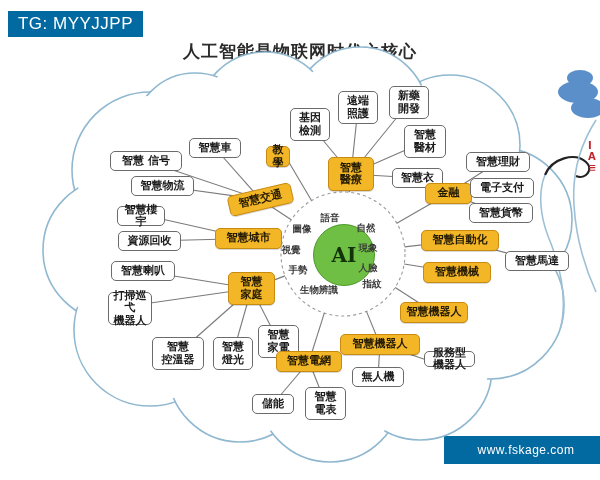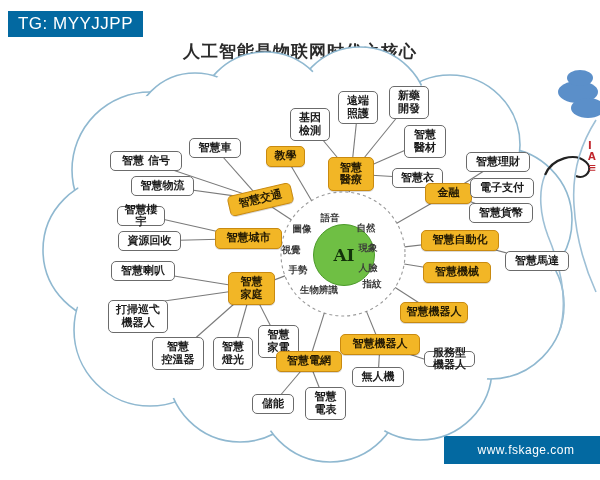--- a/index.html
+++ b/index.html
@@ -45,21 +45,21 @@
     background:#F2B626;border-color:#C98A10;color:#231a04;
     box-shadow:0 1px 0 rgba(0,0,0,.15);
   }
   .node.rot{transform:rotate(-13deg);}
 
   
   #ai-core{
     position:absolute;z-index:6;border-radius:50%;
     background:#6FBF44;border:1.5px solid #4c9a2a;
     display:flex;align-items:center;justify-content:center;
-    color:#12320a;font-size:17px;font-weight:bold;
+    color:#12320a;font-size:20px;font-weight:bold;
     font-family:"DejaVu Serif",serif;
   }
   .core-term{
     position:absolute;z-index:6;color:#3a3a3a;font-size:9.5px;font-weight:bold;
     white-space:nowrap;font-family:"DejaVu Sans",sans-serif;text-align:center;
   }
   #red-side-text{
     position:absolute;z-index:6;color:#c0272d;font-size:10px;font-weight:bold;
     line-height:11px;white-space:pre-line;font-family:"DejaVu Sans",sans-serif;
     overflow:hidden;
@@ -156,31 +156,31 @@
 
   <div id="nodes-root">
       <div class="node" style="left: 189px; top: 138px; width: 52px; height: 20px;">智慧車</div>
       <div class="node" style="left: 110px; top: 151px; width: 72px; height: 20px;">智慧 信号</div>
       <div class="node" style="left: 131px; top: 176px; width: 63px; height: 20px;">智慧物流</div>
       <div class="node accent rot" style="left: 228px; top: 189px; width: 65px; height: 21px;">智慧交通</div>
       <div class="node" style="left: 117px; top: 206px; width: 48px; height: 20px;">智慧樓宇</div>
       <div class="node" style="left: 118px; top: 231px; width: 63px; height: 20px;">資源回收</div>
       <div class="node accent" style="left: 215px; top: 228px; width: 67px; height: 21px;">智慧城市</div>
       <div class="node" style="left: 111px; top: 261px; width: 64px; height: 20px;">智慧喇叭</div>
-      <div class="node" style="left: 108px; top: 300px; width: 60px; height: 33px;">打掃巡弋
+      <div class="node" style="left: 108px; top: 292px; width: 44px; height: 33px;">打掃巡弋
 機器人</div>
       <div class="node accent" style="left: 228px; top: 272px; width: 47px; height: 33px;">智慧
 家庭</div>
       <div class="node" style="left: 152px; top: 337px; width: 52px; height: 33px;">智慧
 控溫器</div>
       <div class="node" style="left: 213px; top: 337px; width: 40px; height: 33px;">智慧
 燈光</div>
       <div class="node" style="left: 258px; top: 325px; width: 41px; height: 33px;">智慧
 家電</div>
-      <div class="node accent" style="left: 266px; top: 146px; width: 39px; height: 21px;">教學</div>
+      <div class="node accent" style="left: 266px; top: 146px; width: 24px; height: 21px;">教學</div>
       <div class="node" style="left: 290px; top: 108px; width: 40px; height: 33px;">基因
 檢測</div>
       <div class="node" style="left: 338px; top: 91px; width: 40px; height: 33px;">遠端
 照護</div>
       <div class="node" style="left: 389px; top: 86px; width: 40px; height: 33px;">新藥
 開發</div>
       <div class="node" style="left: 404px; top: 125px; width: 42px; height: 33px;">智慧
 醫材</div>
       <div class="node" style="left: 392px; top: 168px; width: 51px; height: 20px;">智慧衣</div>
       <div class="node accent" style="left: 328px; top: 157px; width: 46px; height: 34px;">智慧

